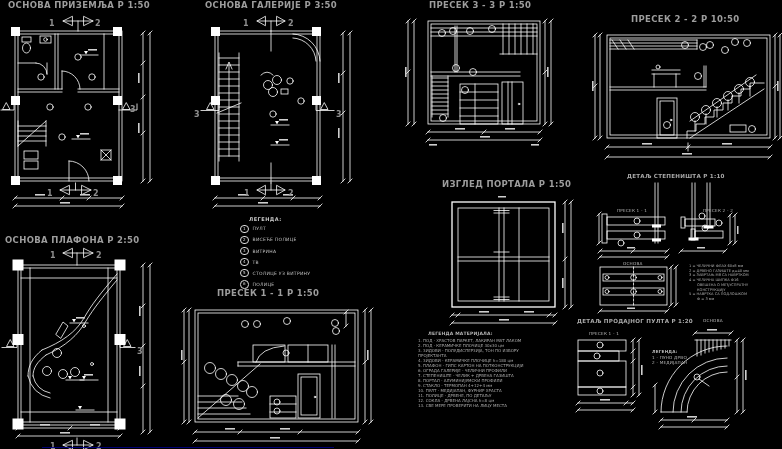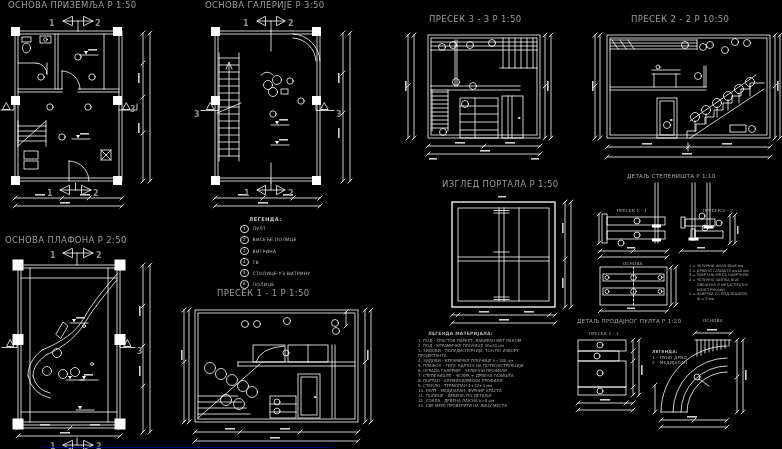--- a/index.html
+++ b/index.html
@@ -1,19 +1,19 @@
 <!DOCTYPE html>
 <html><head>
 <meta charset="utf-8">
 <style>
   html,body{margin:0;padding:0}
   body{width:782px;height:449px;background:#000;position:relative;overflow:hidden;
        font-family:"DejaVu Sans",sans-serif}
   .blk{position:absolute}
-  .dtitle{position:absolute;color:#9d9d9d;font-weight:normal;font-size:8.5px;
+  .dtitle{position:absolute;color:#9d9d9d;font-weight:bold;font-size:8.5px;
           letter-spacing:.35px;white-space:nowrap;line-height:10px}
   .dtitle.small{font-size:5.6px;letter-spacing:.25px;color:#a8a8a8}
   .sub{position:absolute;color:#b5b5b5;font-size:4.2px;letter-spacing:.25px;white-space:nowrap}
   svg{position:absolute;left:0;overflow:visible;display:block}
   .w{stroke:#fff;stroke-width:.8;fill:none;stroke-linecap:square}
   .w2{stroke:#fff;stroke-width:1.3;fill:none}
   .fw{fill:#fff;stroke:none}
   .dash{fill:#cfcfcf;stroke:none}
   .mnum{fill:#8f8f8f;font-size:8px;font-weight:bold;font-family:"DejaVu Sans",sans-serif}
   .stxt{fill:#b5b5b5;font-size:4.2px;letter-spacing:.2px;font-family:"DejaVu Sans",sans-serif}
@@ -279,21 +279,21 @@
     <g class="dash">
       <rect x="45" y="128" width="10" height="1.6"></rect>
         <rect x="100" y="128" width="10" height="1.6"></rect>
       <rect x="90" y="137" width="10" height="1.6"></rect>
       <rect x="1" y="50" width="1.6" height="10"></rect>
         <rect x="187" y="50" width="1.6" height="10"></rect>
     </g>
   </svg>
 </div>
 
-<div class="blk" style="left:405px;top:14px;width:158px;height:152px">
+<div class="blk" style="left:405px;top:0;width:158px;height:152px">
   <div class="dtitle" style="left:24px;top:0">ПРЕСЕК 3 - 3 Р 1:50</div>
   <svg width="158" height="140" style="top:12px">
     <g class="w">
       <rect x="23" y="9" width="112" height="103"></rect>
         <rect x="26" y="12" width="106" height="97"></rect>
       <path d="M26,16 H132 M26,20 H132 M26,24 H132"></path>
       <path d="M98,12 V42 M104,12 V42 M110,12 V42 M116,12 V42 M122,12 V42 M128,12 V42 M95,42 H132"></path>
       <path d="M26,60 H115 M26,64 H115"></path>
       <path d="M50,14 V60 M52,14 V60"></path>
       <path d="M27,64 V105 M43,64 V105 M27,66 H43 M27,70 H43 M27,74 H43 M27,78 H43 M27,82 H43 M27,86 H43 M27,90 H43 M27,94 H43 M27,98 H43 M27,102 H43"></path>

